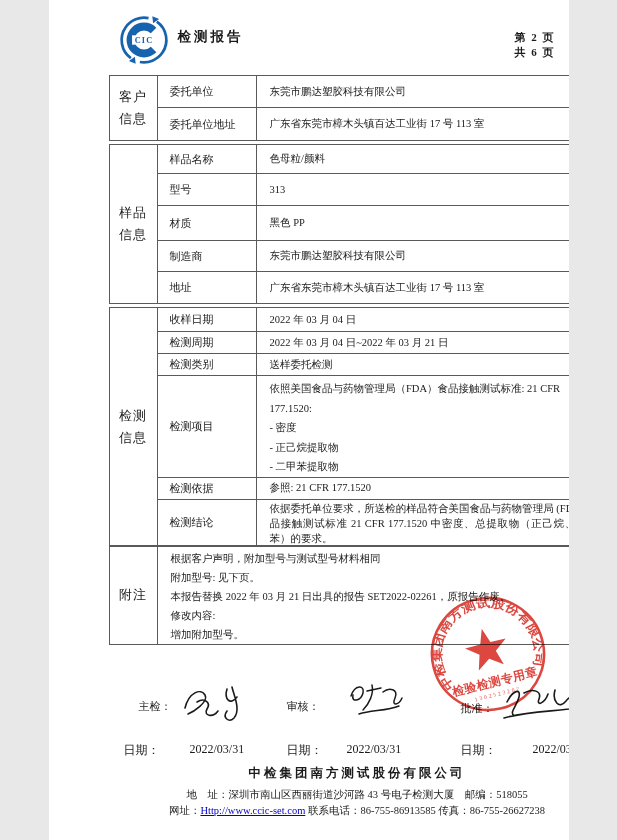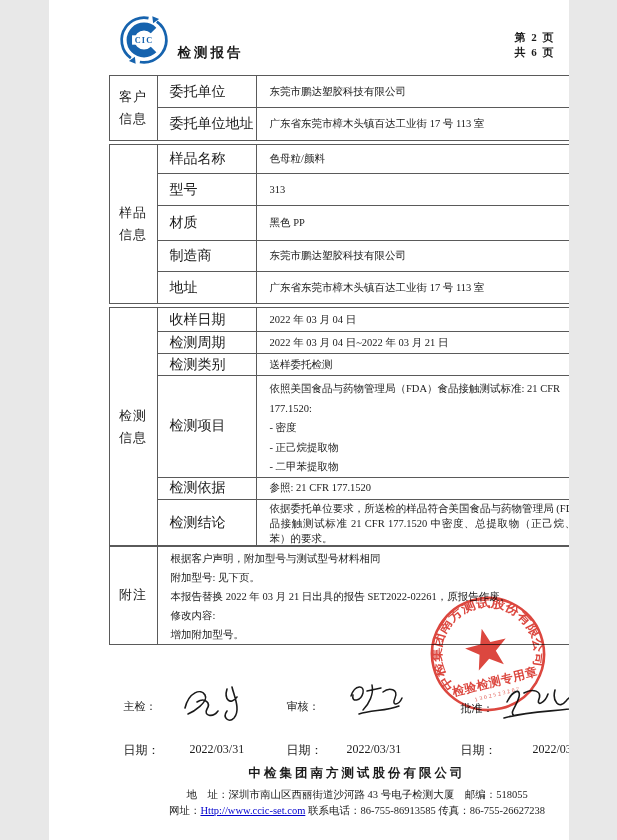--- a/index.html
+++ b/index.html
@@ -4,30 +4,30 @@
 <style>
   html,body { margin:0; padding:0; background:#e8e8e8; }
   .page {
     position:relative; width:520px; height:840px; background:#ffffff;
     font-family:"Liberation Serif","DejaVu Serif",serif; color:#1b1b1b;
     overflow:hidden; margin:0 auto;
   }
   .abs { position:absolute; }
 
   
-  .rpt-title { left:129px; top:44px; font-size:13.5px; font-weight:bold; letter-spacing:3px; }
+  .rpt-title { left:129px; top:28px; font-size:13.5px; font-weight:bold; letter-spacing:3px; }
   .rpt-no    { left:237px; top:30px; font-size:11px; font-weight:bold; }
   .page-info { left:466px; top:30px; font-size:11px; font-weight:bold; letter-spacing:1.5px; }
   .logo      { left:69px;  top:14px; width:52px; height:52px; }
 
   
   table.t { position:absolute; left:60px; width:498px; border-collapse:collapse; table-layout:fixed; }
   table.t td { border:1px solid #5a5a5a; vertical-align:middle; overflow:hidden; }
   td.sec { text-align:center; white-space:pre-line; line-height:22px; font-size:13px; letter-spacing:1px; }
-  td.lbl { font-size:14px; padding:0 2px 0 12px; }
+  td.lbl { font-size:11px; padding:0 2px 0 12px; }
   td.val { font-size:10.5px; padding:0 8px 0 13px; }
   td.multiline { vertical-align:top; }
   .cellline { line-height:19.5px; }
   .firstline { padding-top:3px; }
   td.concl { line-height:15px; text-align:justify; padding-top:1px; }
   td.notes { vertical-align:top; }
   .noteline { line-height:19px; }
 
   
   .seal { left:379px; top:594px; width:120px; height:120px; transform:rotate(-14deg);
@@ -180,21 +180,21 @@
       <path id="sealArc" d="M 19.7,84.2 A 47,47 0 1 1 100.3,84.2" fill="none"></path>
     </defs>
     <text font-size="11.5" font-weight="bold" fill="#d9372e">
       <textPath href="#sealArc" startOffset="1" textLength="196" lengthAdjust="spacingAndGlyphs">中检集团南方测试股份有限公司</textPath>
     </text>
     <polygon fill="#d9372e" points="60,34 65.2,48.9 80.9,49.2 68.4,58.7 72.9,73.8 60,64.8 47.1,73.8 51.6,58.7 39.1,49.2 54.8,48.9"></polygon>
     <text x="60" y="92.5" text-anchor="middle" font-size="12" font-weight="bold" fill="#d9372e" letter-spacing="0.5">检验检测专用章</text>
     <text x="60" y="103" text-anchor="middle" font-size="5.5" fill="#d9372e" letter-spacing="2">1302523207</text>
   </svg>
 
-  <div class="abs siglabel" style="left:75px; top:699px">主检：</div>
+  <div class="abs siglabel" style="left:90px; top:699px">主检：</div>
   <svg class="abs sig-svg" style="left:128px; top:680px" width="74" height="46" viewBox="0 0 74 46">
     <path d="M8,28 C12,12 24,8 28,15 C32,22 16,32 11,34 M20,22 C28,17 34,23 30,29 C26,36 36,38 41,31 M50,9 C47,19 53,26 60,17 M55,7 C57,16 64,30 57,38 C52,43 45,38 50,31" fill="none" stroke="#1a1a1a" stroke-width="1.6" stroke-linecap="round"></path>
   </svg>
 
   <div class="abs siglabel" style="left:238px; top:699px">审核：</div>
   <svg class="abs sig-svg" style="left:290px; top:676px" width="68" height="48" viewBox="0 0 68 48">
     <path d="M12,20 C16,8 26,9 24,17 C22,25 12,27 14,19 M28,15 L42,12 M33,9 C35,18 30,28 24,34 M44,16 C50,11 60,13 56,22 C52,31 60,29 63,22 M20,38 C32,34 48,35 60,30" fill="none" stroke="#1a1a1a" stroke-width="1.5" stroke-linecap="round"></path>
   </svg>
 
   <div class="abs siglabel" style="left:412px; top:701px">批准：</div>

